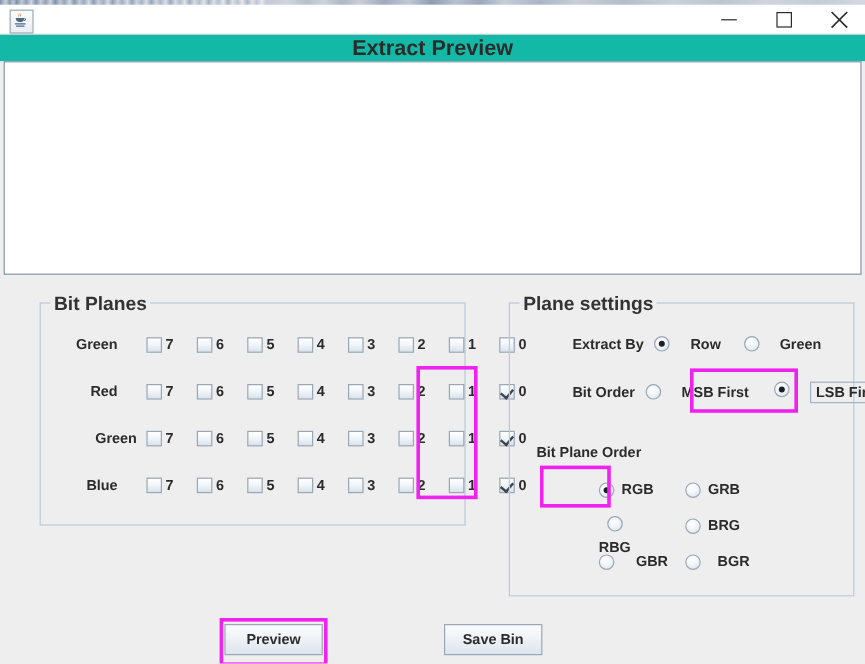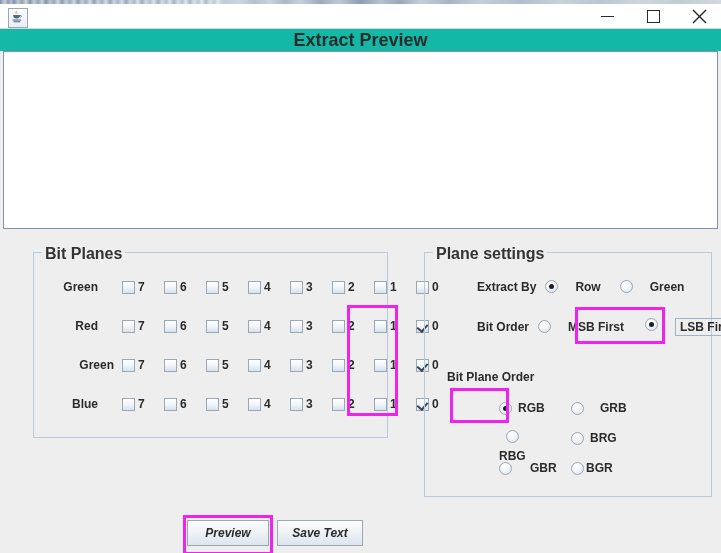--- a/index.html
+++ b/index.html
@@ -78,21 +78,21 @@
   .lbl{font-size:12px;font-weight:bold;color:#2b2b2b;white-space:nowrap;}
   .opt{display:flex;align-items:flex-start;gap:17px;}
 
   .focus-ring{border:1px solid #9fb2c6;padding:1px 4px;background:transparent;}
 
   
   .btn{position:absolute;height:26px;box-sizing:border-box;
     border:1px solid #9aa7b5;
     background:linear-gradient(180deg,#fbfcfd 0%,#f0f3f7 42%,#dde5ee 100%);
     display:flex;align-items:center;justify-content:center;
-    font-size:12px;font-weight:bold;color:#2b2b2b;font-style:italic;}
+    font-size:12px;font-weight:bold;color:#2b2b2b;}
 
   
   .hl{position:absolute;border:3px solid #f022f0;box-sizing:border-box;pointer-events:none;}
 </style>
 </head>
 <body>
 
 <div class="app">
 
   <div class="behind-strip"></div>
@@ -316,44 +316,44 @@
         <span class="lbl focus-ring">LSB First</span>
       </span>
     </div>
 
     <span class="lbl" style="position:absolute;left:22px;top:117px;">Bit Plane Order</span>
     <div id="bpo-options">
         <div class="row-inline" style="left: 38px; top: 147px; gap: 6px;">
           <span class="rd sel"></span>
           <span class="lbl">RGB</span>
         </div>
-        <div class="row-inline" style="left: 110px; top: 147px; gap: 16px;">
+        <div class="row-inline" style="left: 110px; top: 147px; gap: 6px;">
           <span class="rd"></span>
           <span class="lbl">GRB</span>
         </div>
         <div class="row-inline" style="left: 38px; top: 177px; gap: 6px; flex-direction: column;">
           <span class="rd"></span>
           <span class="lbl">RBG</span>
         </div>
         <div class="row-inline" style="left: 110px; top: 177px; gap: 6px;">
           <span class="rd"></span>
           <span class="lbl">BRG</span>
         </div>
         <div class="row-inline" style="left: 38px; top: 207px; gap: 18px;">
           <span class="rd"></span>
           <span class="lbl">GBR</span>
         </div>
-        <div class="row-inline" style="left: 110px; top: 207px; gap: 2px;">
+        <div class="row-inline" style="left: 110px; top: 207px; gap: 14px;">
           <span class="rd"></span>
           <span class="lbl">BGR</span>
         </div>
       </div>
   </div>
 
   <div class="btn" style="left:187px;top:520px;width:82px;">Preview</div>
-  <div class="btn" style="left:277px;top:520px;width:86px;">Save Text</div>
+  <div class="btn" style="left:370px;top:520px;width:82px;">Save Bin</div>
 
   <div class="hl" style="left:347px;top:305px;width:51px;height:111px;"></div>
   <div class="hl" style="left:575px;top:307px;width:90px;height:37px;"></div>
   <div class="hl" style="left:450px;top:388px;width:59px;height:35px;"></div>
   <div class="hl" style="left:183px;top:515px;width:90px;height:40px;"></div>
 
 </div>
 
 </body></html>

